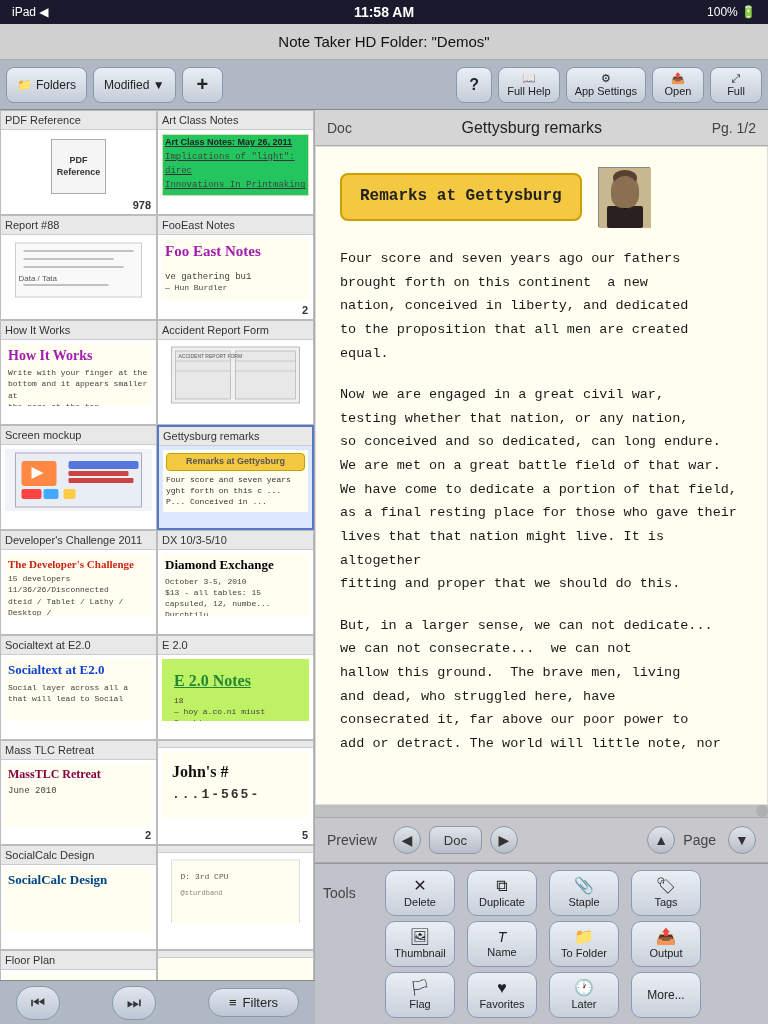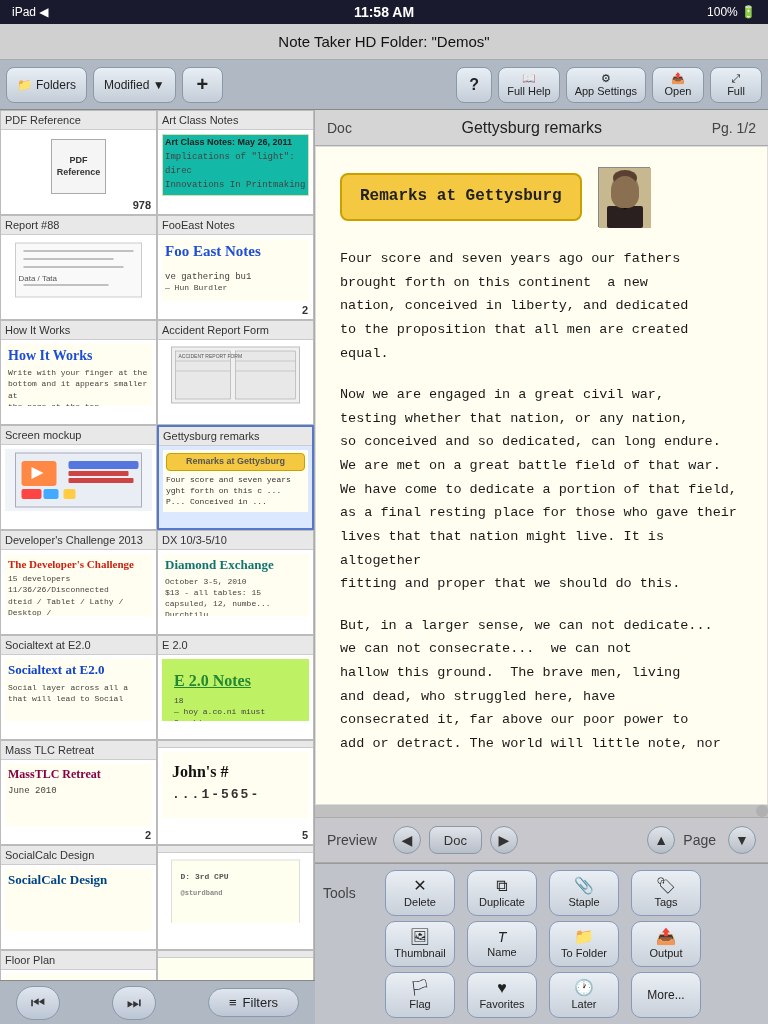--- a/index.html
+++ b/index.html
@@ -82,23 +82,23 @@
 
     
     #bottom-bar { width: 315px; height: 44px; background: #b0b8c4; border-top: 1px solid #888; display: flex; align-items: center; justify-content: space-between; padding: 0 16px; position: absolute; bottom: 0; left: 0; }
     .bottom-btn { background: linear-gradient(to bottom, #e0e6ee, #bcc6d4); border: 1px solid #8899aa; border-radius: 20px; width: 44px; height: 34px; display: flex; align-items: center; justify-content: center; cursor: pointer; font-size: 16px; color: #333; }
     .filter-btn { background: linear-gradient(to bottom, #e0e6ee, #bcc6d4); border: 1px solid #8899aa; border-radius: 20px; padding: 6px 20px; font-size: 13px; color: #222; cursor: pointer; display: flex; align-items: center; gap: 6px; }
 
     
     .lined-paper { background-image: repeating-linear-gradient(to bottom, transparent, transparent 27px, #ddd 27px, #ddd 28px); }
 
     
-    .blue-hw { color: #1d4ed8; font-family: 'Comic Sans MS', cursive; font-size: 14px; font-weight: bold; }
+    .blue-hw { color: #a21caf; font-family: 'Comic Sans MS', cursive; font-size: 14px; font-weight: bold; }
     .red-hw { color: #cc2211; font-family: 'Comic Sans MS', cursive; font-size: 16px; font-weight: bold; }
-    .orange-hw { color: #0f766e; font-family: 'Comic Sans MS', cursive; font-size: 18px; font-weight: bold; }
+    .orange-hw { color: #000000; font-family: 'Comic Sans MS', cursive; font-size: 18px; font-weight: bold; }
 
     
     .note-lines { font-size: 9px; color: #444; line-height: 1.6; font-family: 'Courier New', monospace; }
   </style>
 </head>
 <body>
 
 <div id="status-bar">
   <span class="left">iPad ◀</span>
   <span class="time">11:58 AM</span>
@@ -157,21 +157,21 @@
               <div style="font-size:9px; text-align:center; font-weight:bold; color:#333;">PDF Reference</div>
             </div>
           </div>
         </div>
         <div class="note-badge">978</div>
       </div>
 
       <div class="note-item">
         <div class="note-title">Art Class Notes</div>
         <div class="note-preview">
-          <div style="background:#14b8a6; border:1px solid #dda; padding:2px; font-size:9px; color:#333; height:62px; overflow:hidden;">
+          <div style="background:#22c55e; border:1px solid #dda; padding:2px; font-size:9px; color:#333; height:62px; overflow:hidden;text-decoration:underline;">
             <div style="font-size:9px; font-weight:bold; color:#222; margin-bottom:1px;">Art Class Notes: May 26, 2011</div>
             <div class="note-lines">Implications of "light": direc<br>Innovations In Printmaking - Ag<br>Gleseries - named at education</div>
           </div>
         </div>
       </div>
 
       <div class="note-item">
         <div class="note-title">Report #88</div>
         <div class="note-preview">
           <div style="height:62px; overflow:hidden; padding:2px;">
@@ -254,21 +254,21 @@
         <div class="note-title">Gettysburg remarks</div>
         <div class="note-preview">
           <div style="height:62px; overflow:hidden; background:#fffef0; padding:3px;">
             <div style="background:#f5c842; border:1px solid #c8a000; border-radius:4px; font-size:9px; font-weight:bold; text-align:center; padding:2px; margin-bottom:3px;">Remarks at Gettysburg</div>
             <div style="font-size:8px; font-family:'Courier New',monospace; color:#333; line-height:1.4;">Four score and seven years<br>yght forth on this c ...<br>P... Conceived in ...</div>
           </div>
         </div>
       </div>
 
       <div class="note-item">
-        <div class="note-title">Developer's Challenge 2013</div>
+        <div class="note-title">Developer's Challenge 2011</div>
         <div class="note-preview">
           <div style="height:62px; overflow:hidden; background:#fffef0; padding:3px;">
             <div class="red-hw" style="font-size:11px;">The Developer's Challenge</div>
             <div style="font-size:8px; font-family:'Courier New',monospace; color:#444; line-height:1.4; margin-top:2px;">15 developers<br>11/36/26/Disconnected<br>dteid / Tablet / Lathy / Desktop /</div>
           </div>
         </div>
       </div>
 
       <div class="note-item">
         <div class="note-title">DX 10/3-5/10</div>
@@ -327,21 +327,21 @@
         <div class="note-preview">
           <div style="height:62px; overflow:hidden; background:#fffef0; padding:3px;">
             <div style="font-family:'Comic Sans MS',cursive; font-size:13px; color:#004488; font-weight:bold;">SocialCalc Design</div>
           </div>
         </div>
       </div>
 
       <div class="note-item">
         <div class="note-title"></div>
         <div class="note-preview">
-          <div style="height:70px; overflow:hidden; padding:2px;font-weight:bold;">
+          <div style="height:70px; overflow:hidden; padding:2px;">
             <svg width="100%" height="66" viewBox="0 0 130 66">
               <rect x="1" y="1" width="128" height="64" fill="#fffff0" stroke="#ddd"></rect>
               <text x="10" y="20" font-size="8" fill="#555" font-family="Courier New">D: 3rd  CPU</text>
               <text x="10" y="36" font-size="7" fill="#888" font-family="Courier New">@sturdband</text>
             </svg>
           </div>
         </div>
       </div>
 
       <div class="note-item">

